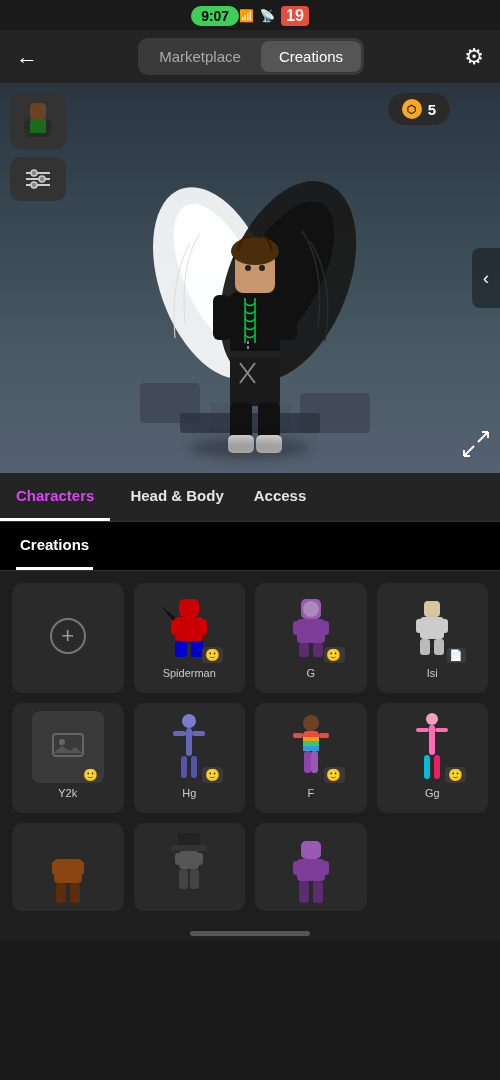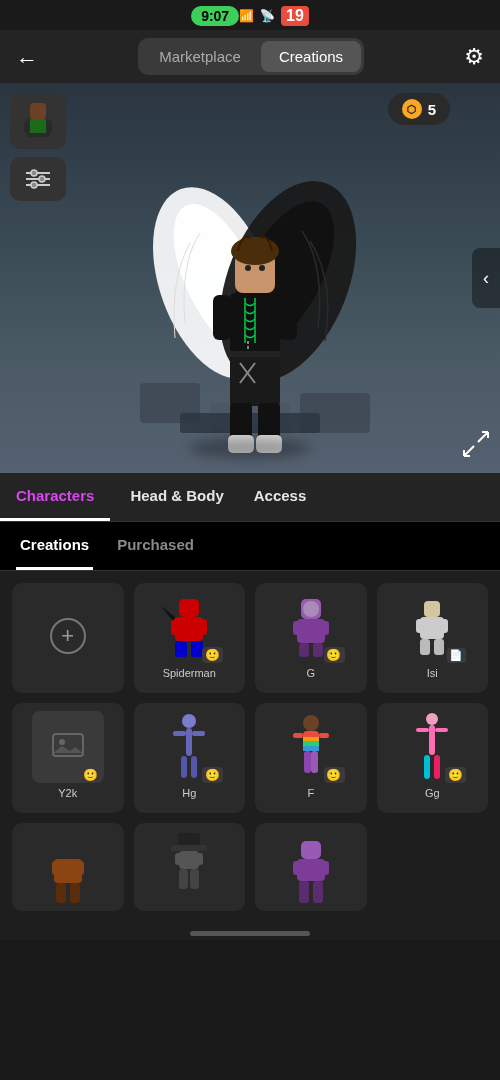--- a/index.html
+++ b/index.html
@@ -475,21 +475,20 @@
 </div>
 
 <div class="main-tabs">
   <div class="main-tab active">Characters</div>
   <div class="main-tab">Head &amp; Body</div>
   <div class="main-tab">Access</div>
 </div>
 
 <div class="sub-tabs">
   <div class="sub-tab active">Creations</div>
-  <div class="sub-tab">Purchased</div>
 </div>
 
 <div class="grid-area">
 
   <div class="grid-item">
     <div style="display:flex;align-items:center;justify-content:center;flex:1;">
       <div class="add-btn">+</div>
     </div>
   </div>
 

